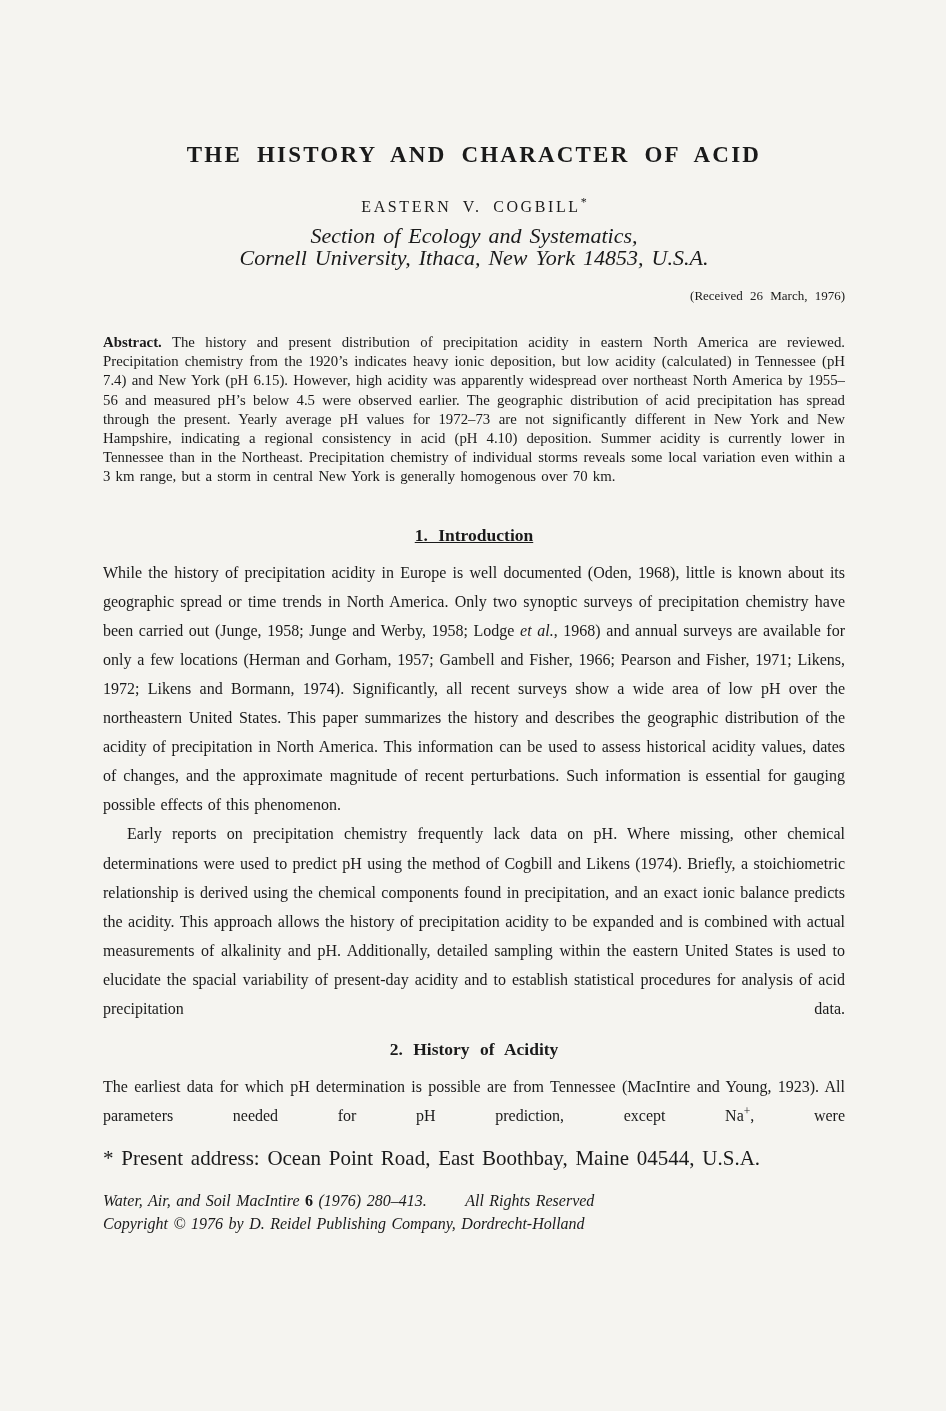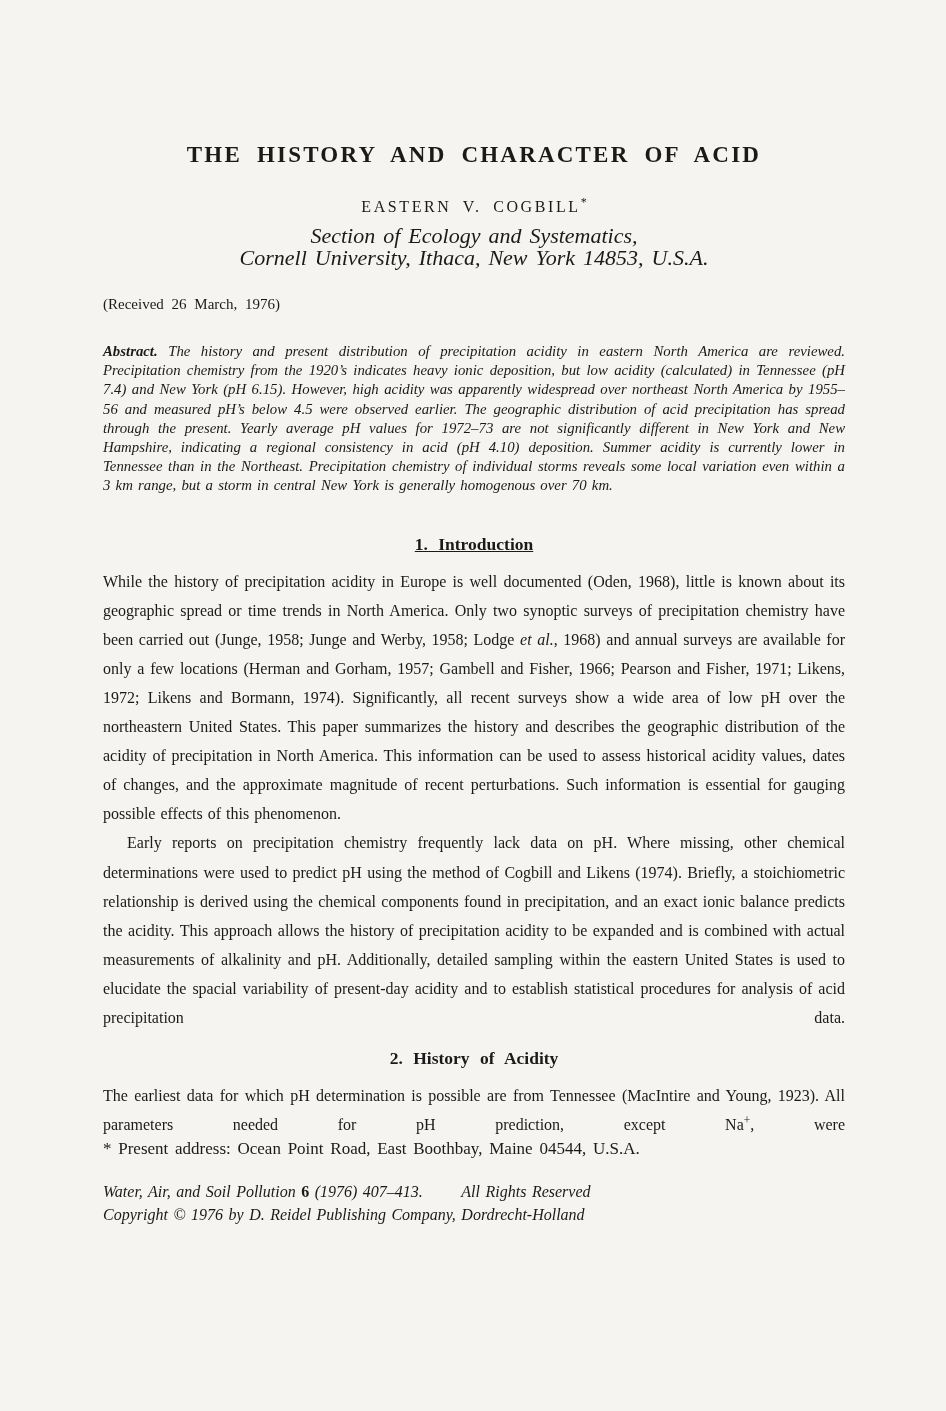--- a/index.html
+++ b/index.html
@@ -44,32 +44,31 @@
   }
   .affiliation {
     text-align: center;
     font-style: italic;
     font-size: 22px;
     line-height: 21.5px;
     margin-top: 9px;
     word-spacing: 2.5px;
   }
   .received {
-    text-align: left;
-    font-size: 15px;
-    margin-top: 28px;
+    text-align: right;
+    font-size: 13px;
+    margin-top: 20px;
     word-spacing: 4px;
   }
   .abstract {
     margin-top: 29px;
     font-size: 14.8px;
     line-height: 19.2px;
     text-align: justify;
     word-spacing: 1.5px;
-    font-style: italic;
   }
   .section-heading {
     text-align: center;
     font-weight: bold;
     font-size: 17.5px;
     line-height: 22px;
     word-spacing: 6px;
   }
   .sh-1 { margin-top: 37px; text-decoration: underline; }
   .sh-2 { margin-top: 15px; }
@@ -77,22 +76,22 @@
     font-size: 16px;
     line-height: 29.1px;
     text-align: justify;
     word-spacing: 1px;
     margin: 12px 0 0 0;
     hyphens: none;
   }
   .indent { text-indent: 24px; margin-top: 0; }
   .flush-last { text-align-last: justify; }
   .footnote {
-    margin-top: 0;
-    font-size: 17px;
+    margin-top: 18px;
+    font-size: 21px;
     line-height: 20px;
     word-spacing: 2.5px;
   }
   .journal-footer {
     margin-top: 22px;
     font-size: 16px;
     line-height: 22.5px;
     word-spacing: 1.5px;
   }
   sup { line-height: 0; }
@@ -123,17 +122,17 @@
 
   <p class="body-par indent flush-last"><span>Early reports on precipitation chemistry frequently lack data on pH. Where missing, other chemical determinations were used to predict pH using the method of Cogbill and Likens (1974). Briefly, a stoichiometric relationship is derived using the chemical components found in precipitation, and an exact ionic balance predicts the acidity. This approach allows the history of precipitation acidity to be expanded and is combined with actual measurements of alkalinity and pH. Additionally, detailed sampling within the eastern United States is used to elucidate the spacial variability of present-day acidity and to establish statistical procedures for analysis of acid precipitation data.</span></p>
 
   <div class="section-heading sh-2">2. History of Acidity</div>
 
   <p class="body-par flush-last"><span>The earliest data for which pH determination is possible are from Tennessee (MacIntire and Young, 1923). All parameters needed for pH prediction, except Na</span><sup style="font-size: 0.72em;">+</sup><span>, were</span></p>
 
   <div class="footnote">* Present address: Ocean Point Road, East Boothbay, Maine 04544, U.S.A.</div>
 
   <div class="journal-footer">
-    <div><span style="font-style: italic;">Water, Air, and Soil Pollution </span><span style="font-weight: bold;">6</span><span style="font-style: italic;"> (1976) 407–413. </span><span style="font-style: italic; margin-left: 33px;">All Rights Reserved</span></div>
+    <div><span style="font-style: italic;">Water, Air, and Soil MacIntire </span><span style="font-weight: bold;">6</span><span style="font-style: italic;"> (1976) 280–413. </span><span style="font-style: italic; margin-left: 33px;">All Rights Reserved</span></div>
     <div><span style="font-style: italic;">Copyright © 1976 by D. Reidel Publishing Company, Dordrecht-Holland</span></div>
   </div>
 
 </div>
 
 </body></html>

